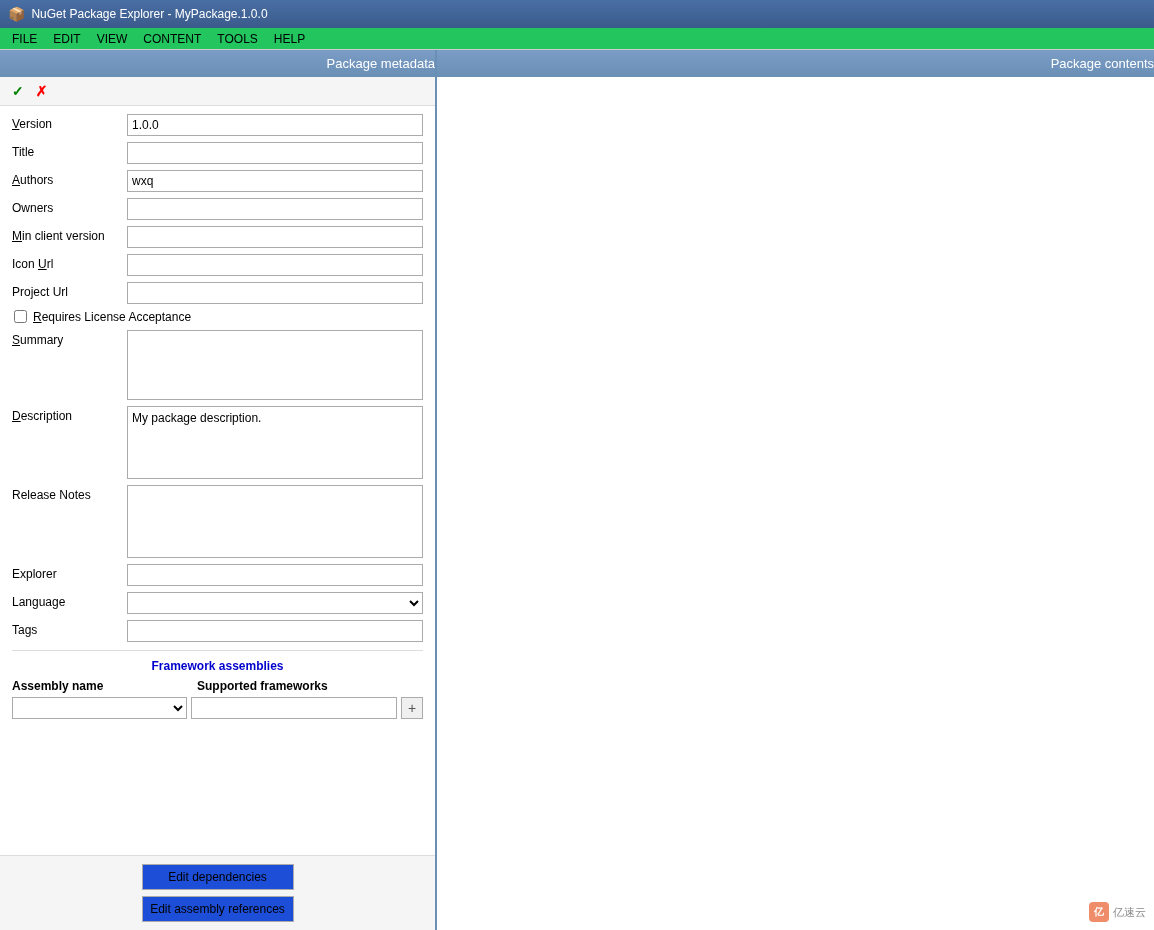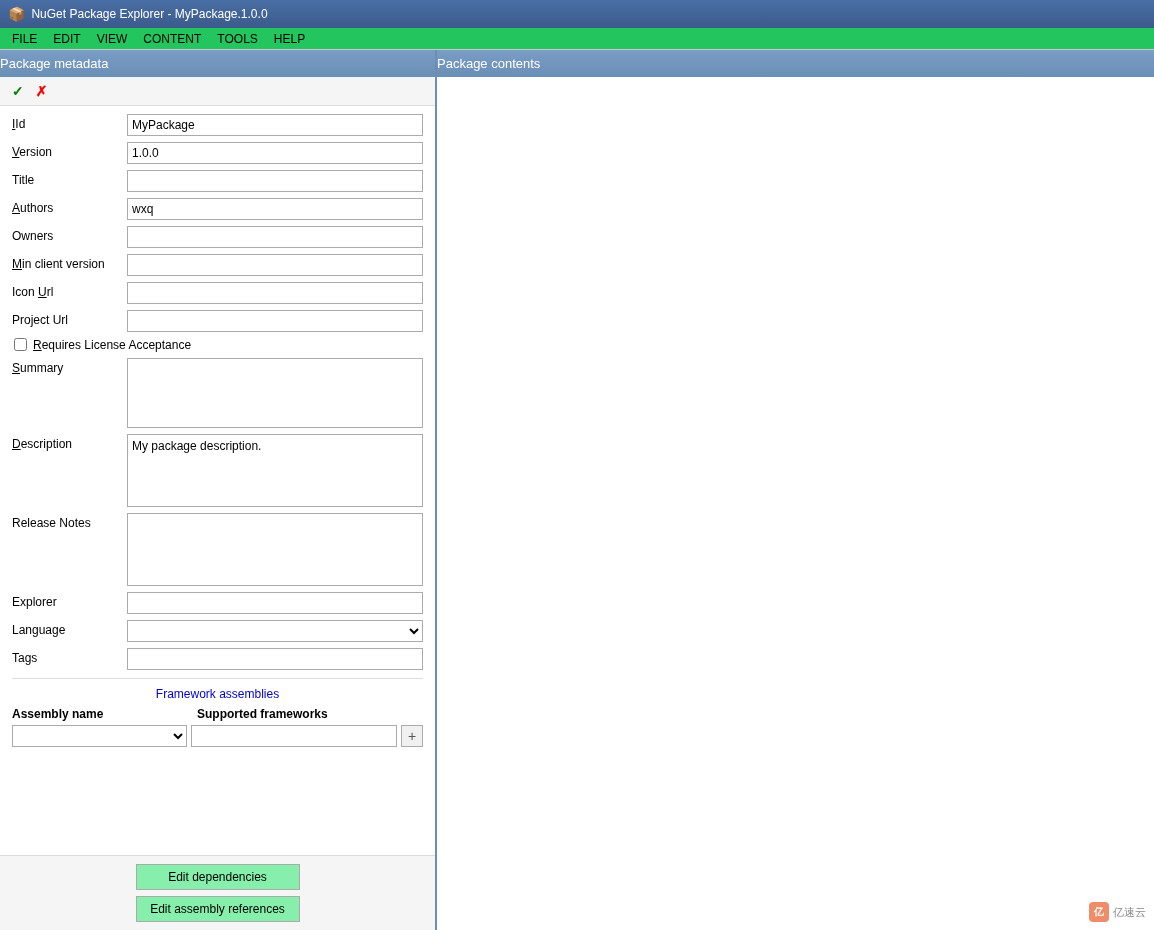--- a/index.html
+++ b/index.html
@@ -45,21 +45,21 @@
       background: #fff;
       border-right: 2px solid #6a8fb5;
       display: flex;
       flex-direction: column;
       overflow: hidden;
     }
 
     .panel-header {
       background: linear-gradient(to bottom, #7a9cc5, #6a8fb5);
       color: #fff;
-      text-align: left;
+      text-align: right;
       padding: 6px 0;
       font-size: 13px;
       font-weight: normal;
     }
 
     
     .toolbar {
       display: flex;
       align-items: center;
       padding: 4px 8px;
@@ -144,21 +144,21 @@
     }
 
     
     .fw-section {
       margin-top: 8px;
       border-top: 1px solid #ddd;
       padding-top: 8px;
     }
     .fw-title {
       color: #0000cc;
-      font-weight: normal;
+      font-weight: bold;
       text-align: center;
       font-size: 12px;
       margin-bottom: 6px;
     }
     .fw-cols {
       display: flex;
       margin-bottom: 4px;
     }
     .fw-col-label {
       font-size: 12px;
@@ -204,24 +204,24 @@
     .bottom-buttons {
       padding: 8px 12px;
       display: flex;
       flex-direction: column;
       gap: 6px;
       align-items: center;
       border-top: 1px solid #ddd;
       background: #f5f5f5;
     }
     .action-btn {
-      width: 164px;
+      width: 152px;
       height: 26px;
       border: 1px solid #ababab;
-      background: #86efac;
+      background: #1d4ed8;
       font-size: 12px;
       cursor: pointer;
       font-family: inherit;
     }
 
     
     .right-panel {
       flex: 1;
       background: #fff;
       display: flex;
@@ -280,26 +280,20 @@
   <div class="left-panel">
     <div class="panel-header">Package metadata</div>
 
     <div class="toolbar">
       <button class="toolbar-btn">✓</button>
       <button class="toolbar-btn cancel">✗</button>
     </div>
 
     <div class="form-area">
 
-      <div class="form-row">
-        <div class="form-label">
-          <span style="text-decoration:underline">I</span><span>Id</span>
-        </div>
-        <input class="form-input" type="text" value="MyPackage" style="">
-      </div>
 
       <div class="form-row">
         <div class="form-label">
           <span style="text-decoration:underline">V</span>ersion
         </div>
         <input class="form-input" type="text" value="1.0.0" style="">
       </div>
 
       <div class="form-row">
         <div class="form-label">Title</div>

